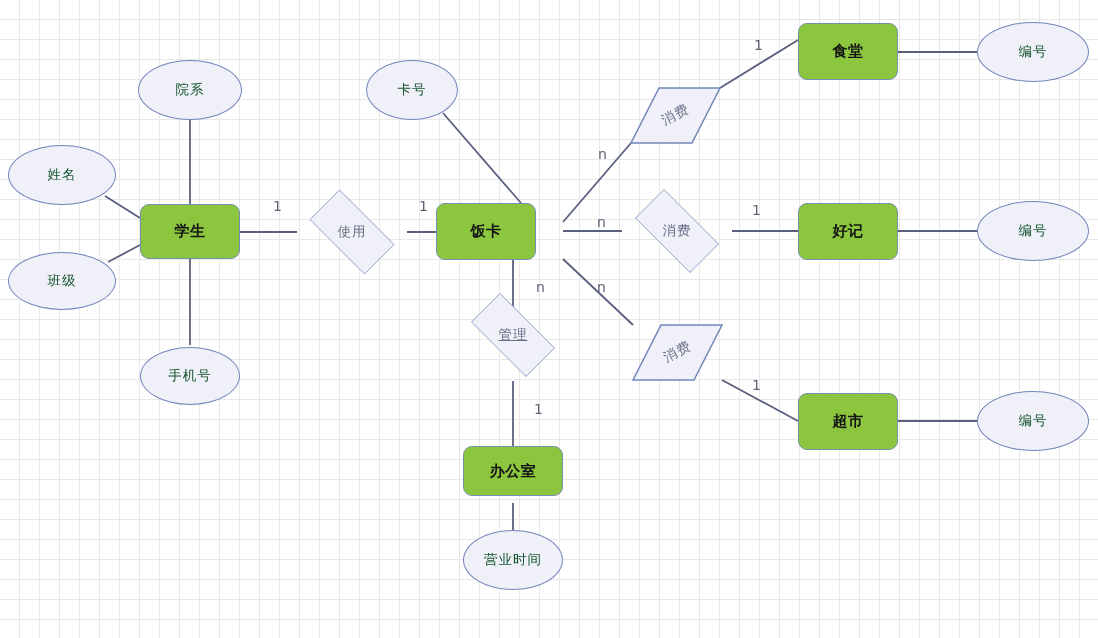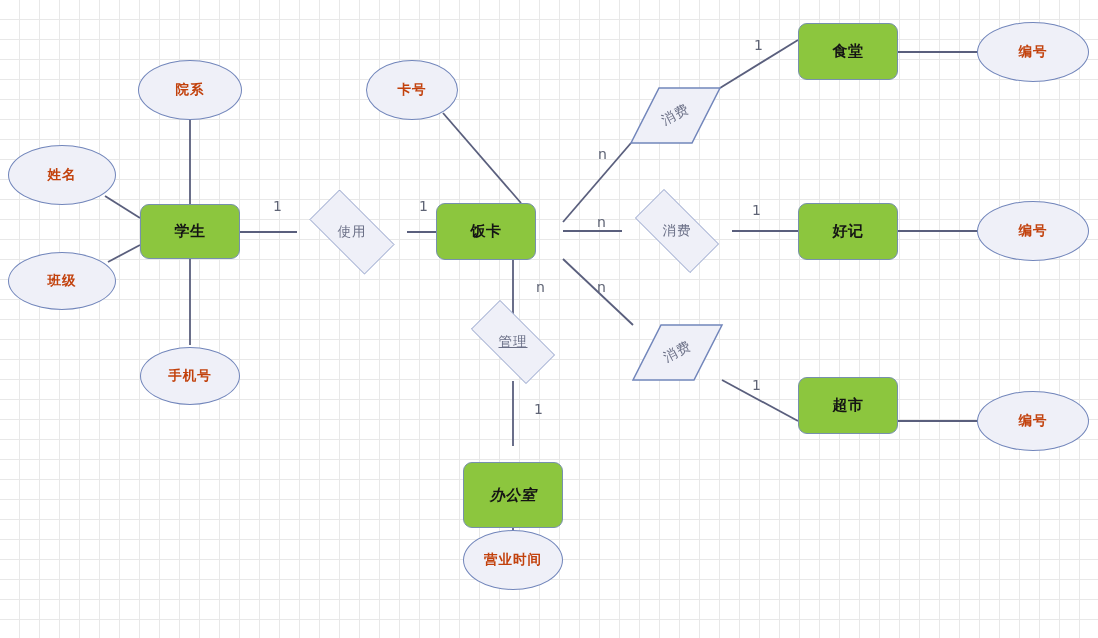--- a/index.html
+++ b/index.html
@@ -44,24 +44,23 @@
     color: #141414;
     font-weight: bold;
     font-size: 15px;
     letter-spacing: 0.5px;
     box-shadow: 0 0 0 0 rgba(0,0,0,0);
   }
   .attr {
     background: #eff0f8;
     border: 1.5px solid #7286bb;
     border-radius: 50%;
-    color: #c2410c;
+    color: #14532d;
     font-size: 13.5px;
     letter-spacing: 1px;
-    font-weight: bold;
   }
   .rel {
     background: transparent;
     color: #6a6f86;
     font-size: 13.5px;
     letter-spacing: 1px;
   }
   .rel .rel-shape {
     position: absolute;
     left: 0; top: 0;
@@ -124,24 +123,24 @@
       </div>
       <div class="node entity" style="left: 436px; top: 203px; width: 100px; height: 57px; background: rgb(140, 198, 62); border-color: rgb(119, 144, 173);">
         <span>饭卡</span>
       </div>
       <div class="node entity" style="left: 798px; top: 23px; width: 100px; height: 57px; background: rgb(140, 198, 62); border-color: rgb(119, 144, 173);">
         <span>食堂</span>
       </div>
       <div class="node entity" style="left: 798px; top: 203px; width: 100px; height: 57px; background: rgb(140, 198, 62); border-color: rgb(119, 144, 173);">
         <span>好记</span>
       </div>
-      <div class="node entity" style="left: 798px; top: 377px; width: 100px; height: 57px; background: rgb(140, 198, 62); border-color: rgb(119, 144, 173);">
+      <div class="node entity" style="left: 798px; top: 393px; width: 100px; height: 57px; background: rgb(140, 198, 62); border-color: rgb(119, 144, 173);">
         <span>超市</span>
       </div>
-      <div class="node entity" style="left: 463px; top: 462px; width: 100px; height: 66px; background: rgb(140, 198, 62); border-color: rgb(119, 144, 173); font-style: italic;">
+      <div class="node entity" style="left: 463px; top: 446px; width: 100px; height: 50px; background: rgb(140, 198, 62); border-color: rgb(119, 144, 173);">
         <span>办公室</span>
       </div>
       <div class="node attr" style="left: 138px; top: 60px; width: 104px; height: 60px; background: rgb(239, 240, 248); border-color: rgb(114, 134, 187);">
         <span>院系</span>
       </div>
       <div class="node attr" style="left: 8px; top: 145px; width: 108px; height: 60px; background: rgb(239, 240, 248); border-color: rgb(114, 134, 187);">
         <span>姓名</span>
       </div>
       <div class="node attr" style="left: 8px; top: 252px; width: 108px; height: 58px; background: rgb(239, 240, 248); border-color: rgb(114, 134, 187);">
         <span>班级</span>
@@ -173,21 +172,21 @@
         <span class="rel-label" style="transform:rotate(-28deg);display:inline-block;">消费</span>
       </div>
       <div class="node rel" style="left: 622px; top: 202px; width: 110px; height: 58px;">
         <span class="rel-shape" style="background: rgb(239, 240, 248); border-color: rgb(114, 134, 187);"></span>
         <span class="rel-label">消费</span>
       </div>
       <div class="node rel skew" style="left: 631px; top: 324px; width: 92px; height: 56px;">
         <span class="rel-shape"></span>
         <span class="rel-label" style="transform:rotate(-28deg);display:inline-block;">消费</span>
       </div>
-      <div class="node rel" style="left: 458px; top: 313px; width: 110px; height: 58px; text-decoration: underline;">
+      <div class="node rel" style="left: 458px; top: 306px; width: 110px; height: 58px; text-decoration: underline;">
         <span class="rel-shape" style="background: rgb(239, 240, 248); border-color: rgb(114, 134, 187);"></span>
         <span class="rel-label">管理</span>
       </div>
       <div class="card" style="left: 273px; top: 199px;">1</div>
       <div class="card" style="left: 419px; top: 199px;">1</div>
       <div class="card" style="left: 598px; top: 147px;">n</div>
       <div class="card" style="left: 754px; top: 38px;">1</div>
       <div class="card" style="left: 597px; top: 215px;">n</div>
       <div class="card" style="left: 752px; top: 203px;">1</div>
       <div class="card" style="left: 536px; top: 280px;">n</div>

